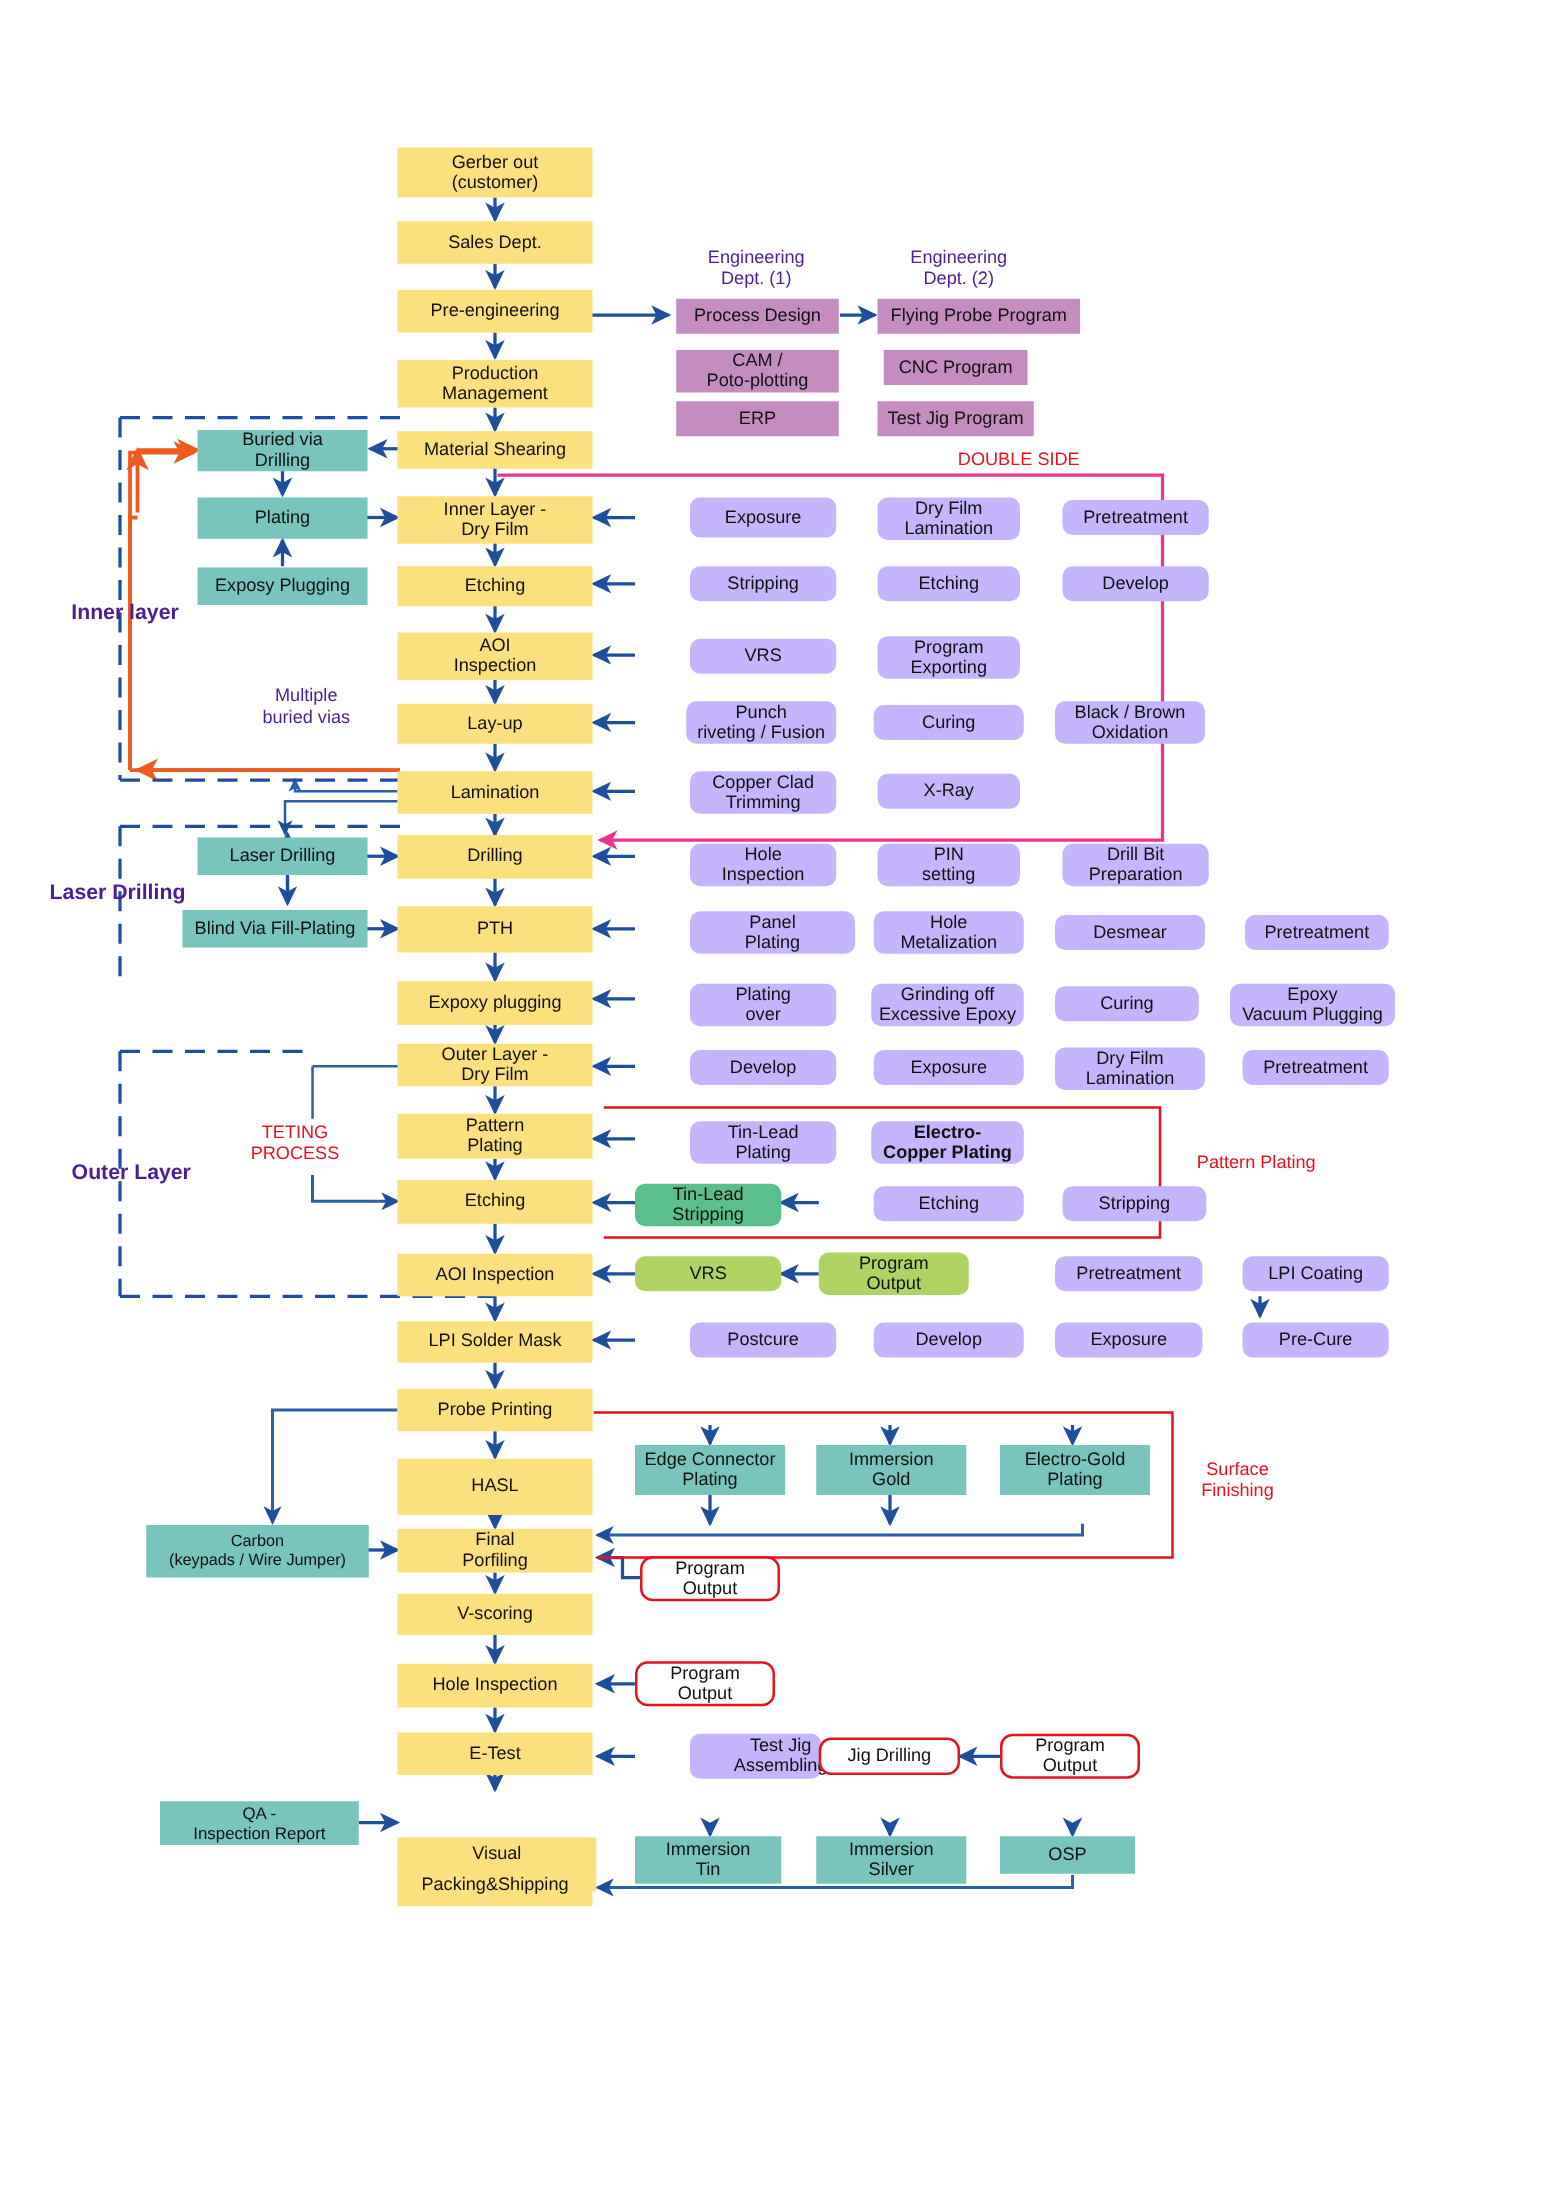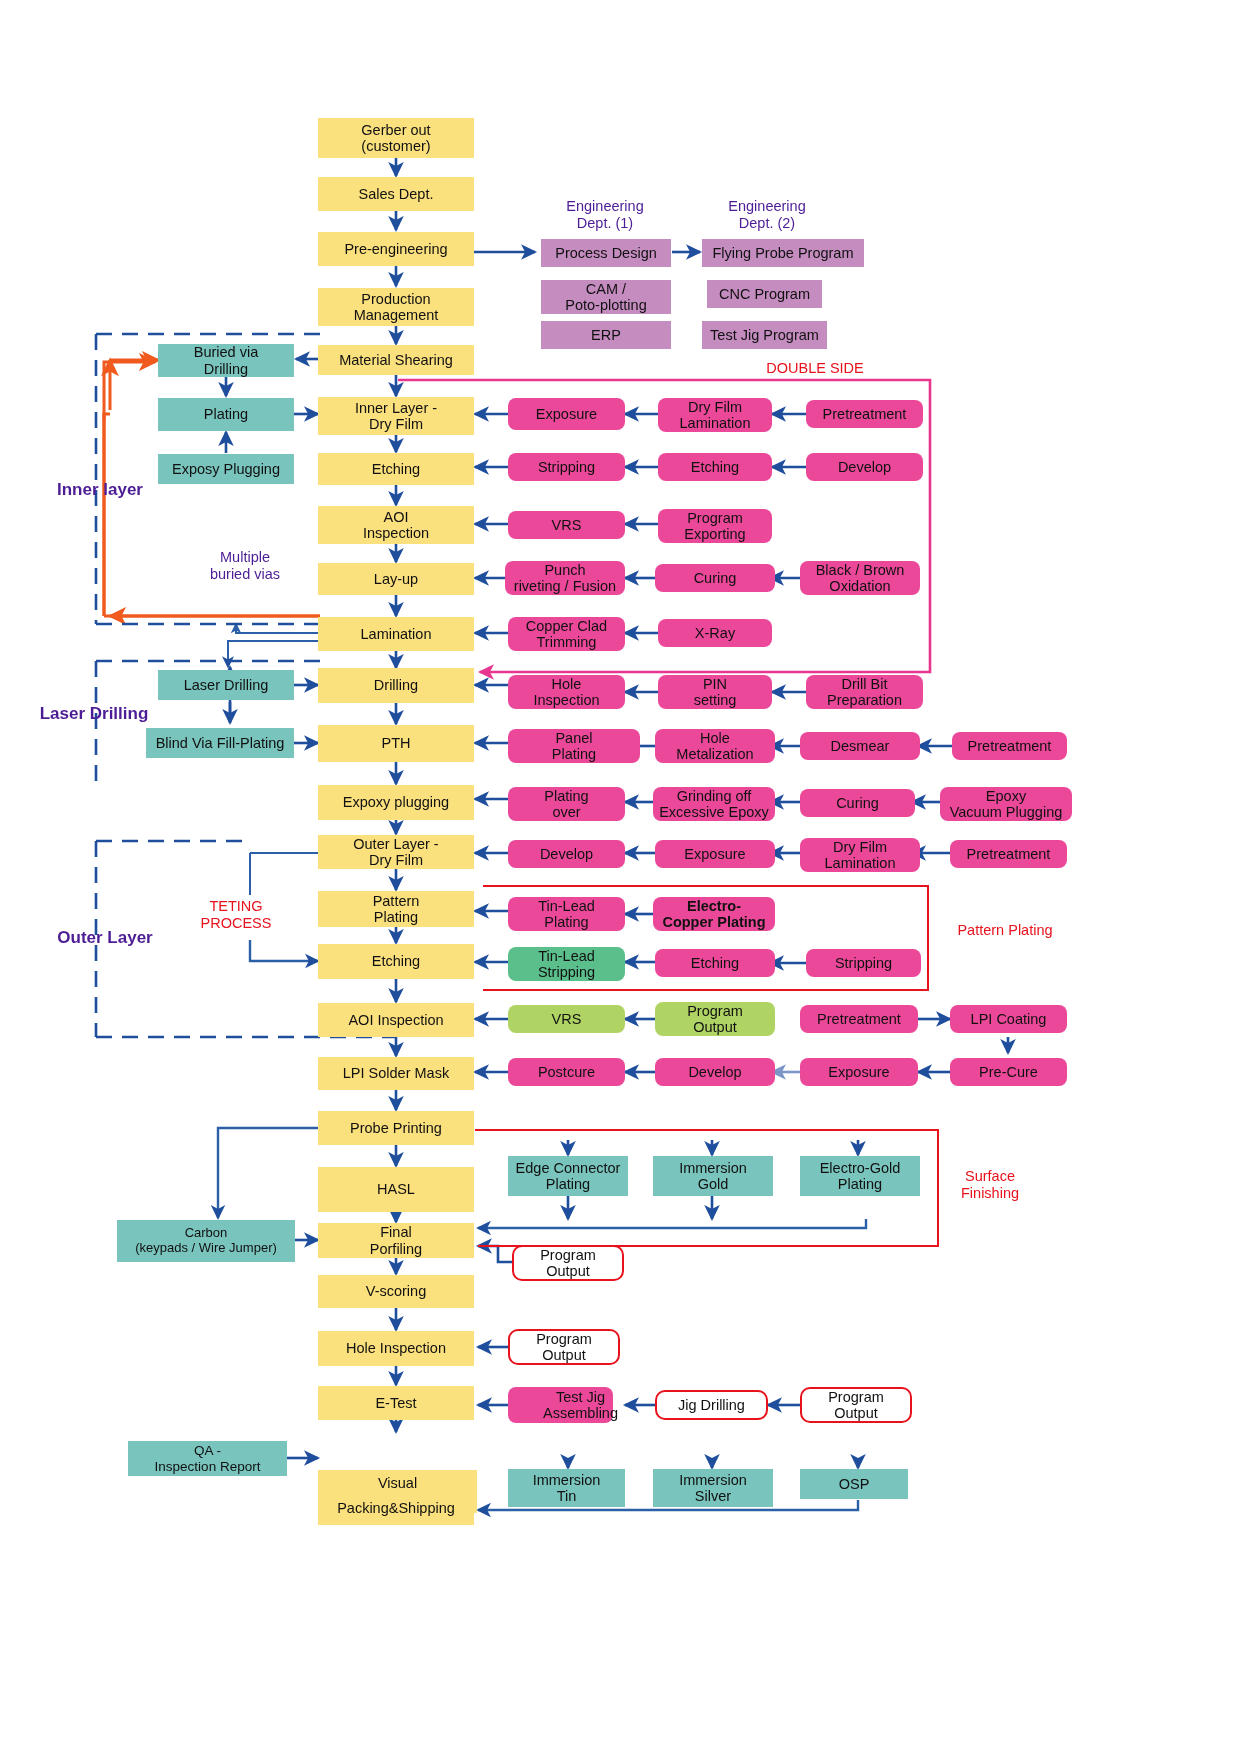--- a/index.html
+++ b/index.html
@@ -1,21 +1,21 @@
 <!DOCTYPE html>
 <html><head>
 <meta charset="utf-8">
 <style>
   html,body{margin:0;padding:0;background:#ffffff;}
   body{width:1240px;height:1754px;position:relative;font-family:"Liberation Sans",sans-serif;overflow:hidden;}
   #canvas{position:absolute;left:0;top:0;width:1240px;height:1754px;}
   .node{position:absolute;box-sizing:border-box;display:flex;align-items:center;justify-content:center;text-align:center;color:#111;line-height:1.12;font-size:14.5px;white-space:pre-line;z-index:5;}
   .yellow{background:#FBE07E;}
   .teal{background:#79C4BC;}
-  .blue{background:#ec4899;border-radius:8px;}
+  .blue{background:#c4b5fd;border-radius:8px;margin-left:44px;}
   .purple{background:#C58CC0;}
   .green{background:#5BBF8C;border-radius:8px;}
   .ygreen{background:#AFD464;border-radius:8px;}
   .redout{background:#ffffff;border:2px solid #E8121D;border-radius:10px;}
   .title-bar{position:absolute;left:558px;top:40px;width:525px;height:68px;border-radius:8px;
     background:linear-gradient(90deg,#2E7CBF 0%,#2B6FB8 40%,#1F4FA0 100%);
     display:flex;align-items:center;justify-content:center;z-index:20;}
   .title-bar span{color:#ffffff;font-size:34px;font-weight:bold;letter-spacing:.2px;}
   .lbl{position:absolute;font-size:14.5px;color:#4c1d95;text-align:center;white-space:pre-line;line-height:1.15;z-index:6;}
   .lbl-red{color:#E8121D;}

